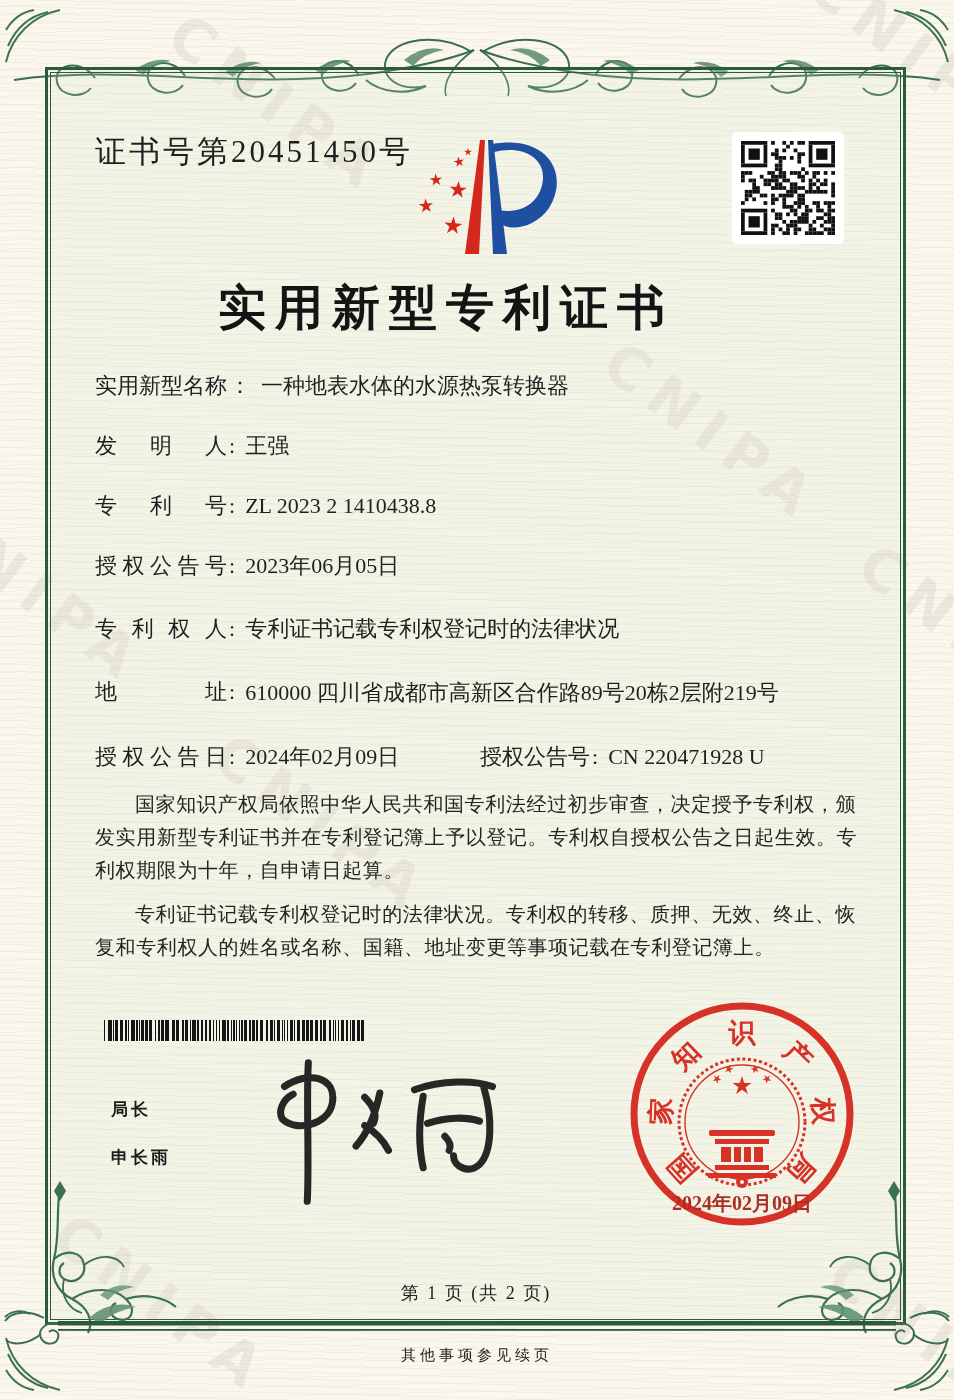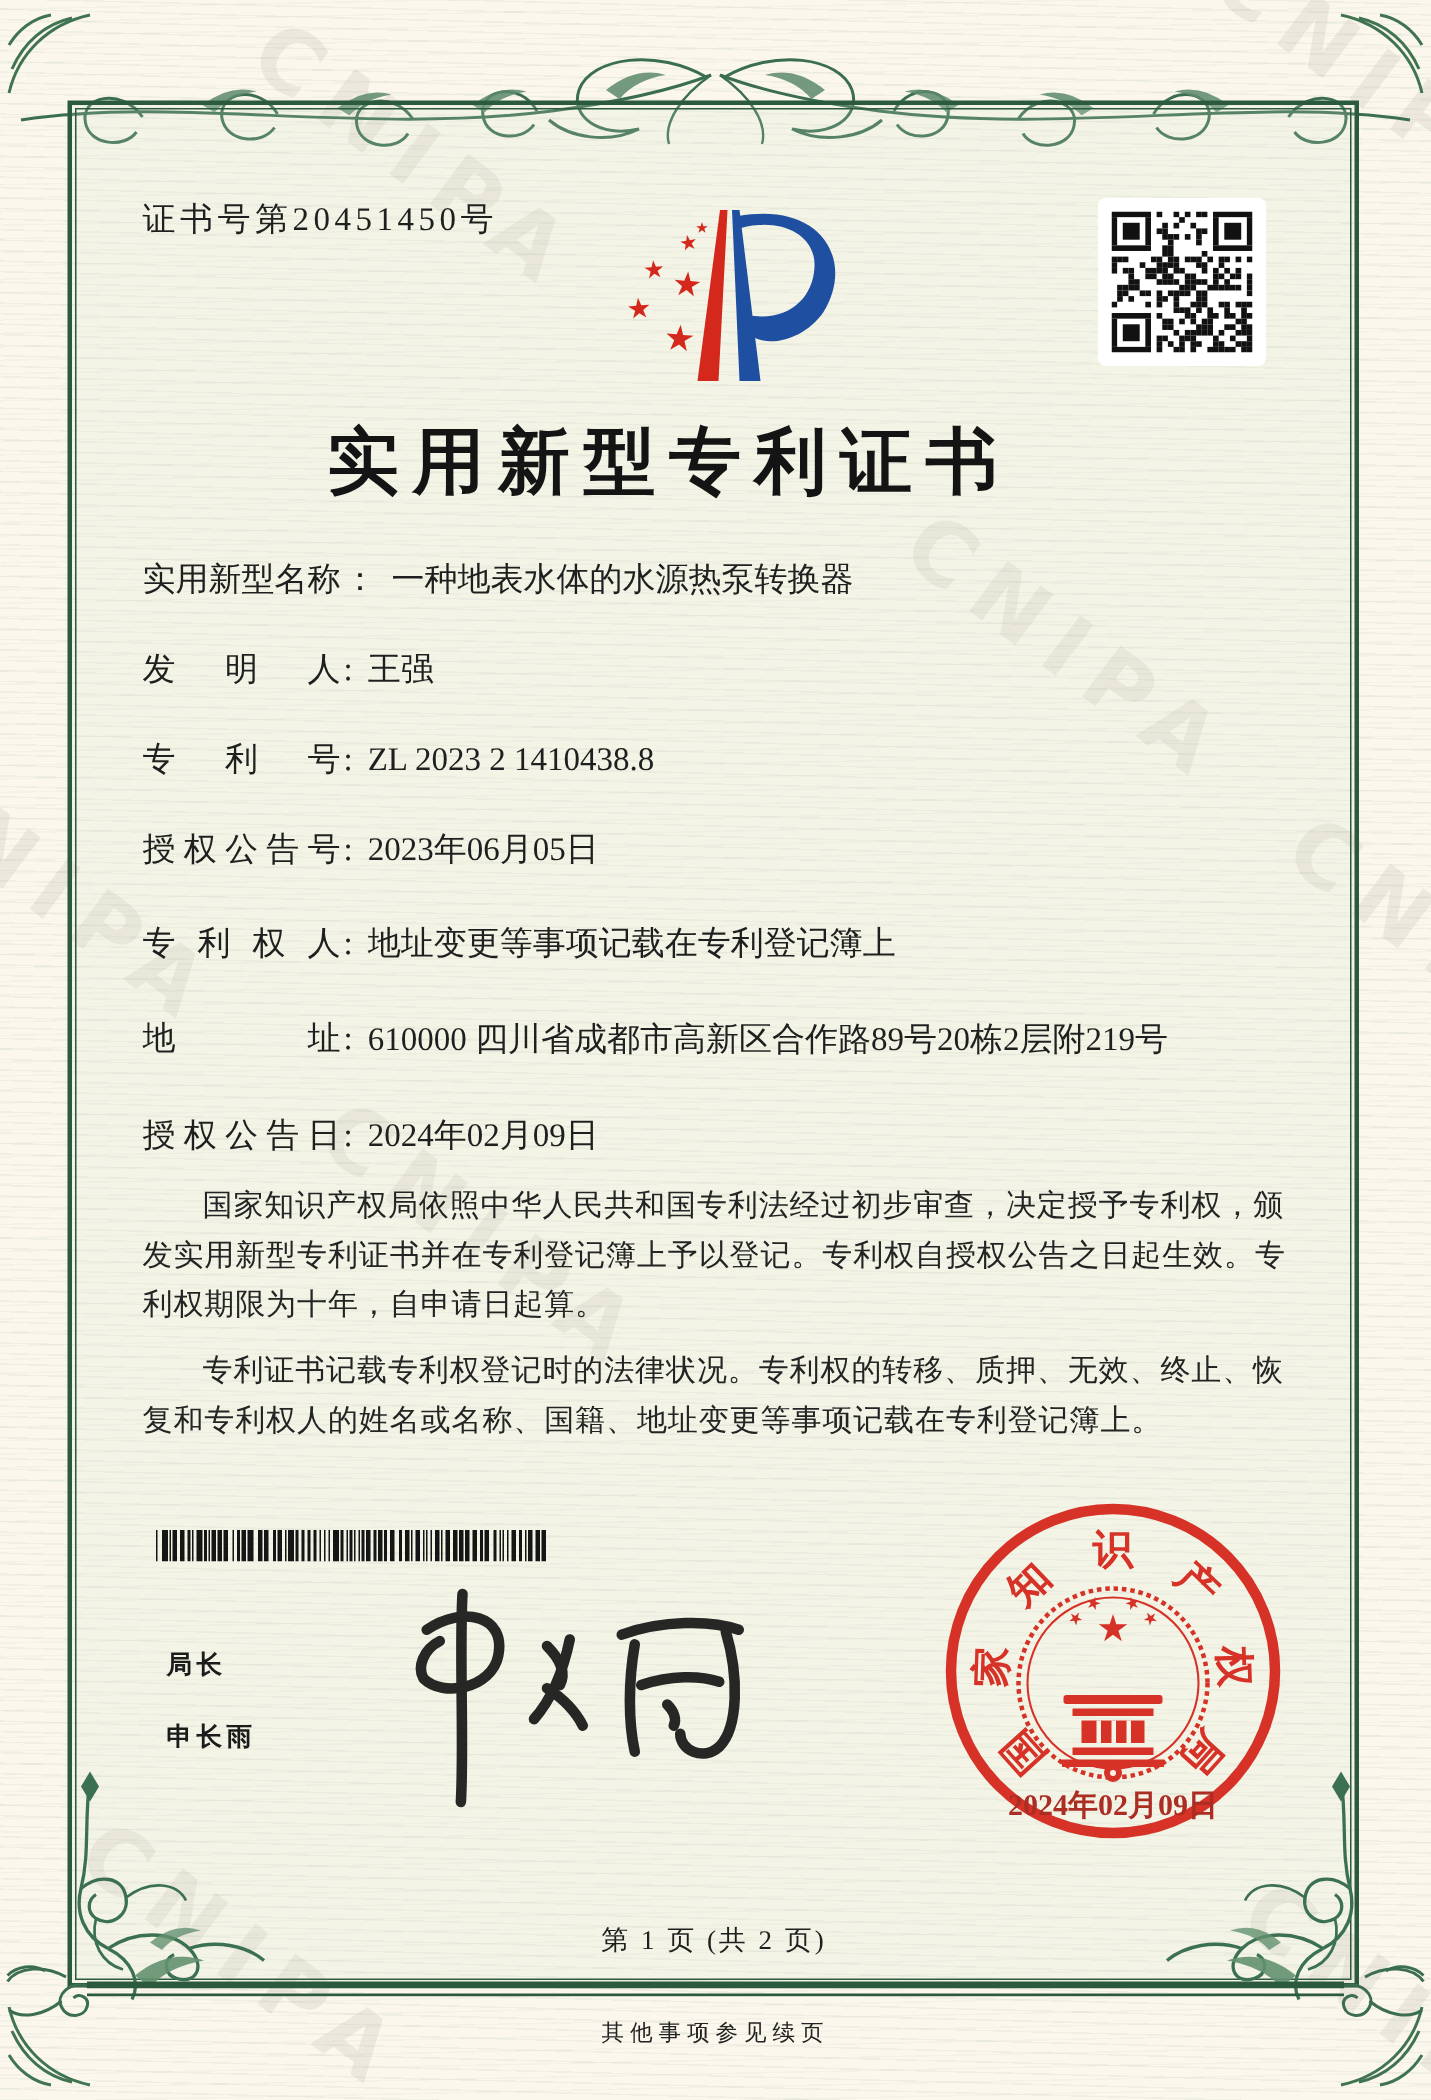--- a/index.html
+++ b/index.html
@@ -34,21 +34,21 @@
     left:45px; top:67px; width:861px; height:1258px;
     border:3px solid #2b5a3d;
     background:rgba(213,226,205,0.18);
   }
   .frame::after {
     content:""; position:absolute; inset:2px;
     border:1px solid #2b5a3d;
   }
   .cert-no {
     left:95px; top:131px;
-    font-size:22px; letter-spacing:3px;
+    font-size:31px; letter-spacing:3px;
   }
   .qr-pad {
     left:732px; top:132px; width:112px; height:112px;
     background:#ffffff; border-radius:5px;
   }
   .title {
     left:46px; top:276px; width:800px;
     text-align:center;
     font-size:48px; font-weight:bold; letter-spacing:9px;
     color:#141414;
@@ -423,27 +423,30 @@
 <div class="abs frow" style="top:430px">
   <span class="flabel">发明人</span><span class="fcolon">:</span><span class="fvalue">王强</span>
 </div>
 <div class="abs frow" style="top:490px">
   <span class="flabel">专利号</span><span class="fcolon">:</span><span class="fvalue">ZL 2023 2 1410438.8</span>
 </div>
 <div class="abs frow" style="top:550px">
   <span class="flabel">授权公告号</span><span class="fcolon">:</span><span class="fvalue">2023年06月05日</span>
 </div>
 <div class="abs frow" style="top:613px">
-  <span class="flabel">专利权人</span><span class="fcolon">:</span><span class="fvalue">地址变更等事项记载在专利登记簿上</span>
+  <span class="flabel">专利权人</span><span class="fcolon">:</span><span class="fvalue">专利证书记载专利权登记时的法律状况</span>
 </div>
 <div class="abs frow" style="top:676px">
   <span class="flabel">地址</span><span class="fcolon">:</span><span class="fvalue wide">610000 四川省成都市高新区合作路89号20栋2层附219号</span>
 </div>
 <div class="abs frow" style="top:741px">
   <span class="flabel">授权公告日</span><span class="fcolon">:</span><span class="fvalue">2024年02月09日</span>
+  <span class="fgroup2">
+    <span class="flabel">授权公告号</span><span class="fcolon">:</span><span class="fvalue">CN 220471928 U</span>
+  </span>
 </div>
 
 <div class="abs paras">
   <p>国家知识产权局依照中华人民共和国专利法经过初步审查，决定授予专利权，颁发实用新型专利证书并在专利登记簿上予以登记。专利权自授权公告之日起生效。专利权期限为十年，自申请日起算。</p>
   <p>专利证书记载专利权登记时的法律状况。专利权的转移、质押、无效、终止、恢复和专利权人的姓名或名称、国籍、地址变更等事项记载在专利登记簿上。</p>
 </div>
 
 <svg id="barcode-svg" class="abs" style="left:104px;top:1020px" width="264" height="21" viewBox="0 0 264 21">
     <rect x="0" y="0" width="1" height="21" fill="#151515"></rect>
     <rect x="4" y="0" width="4" height="21" fill="#151515"></rect>

